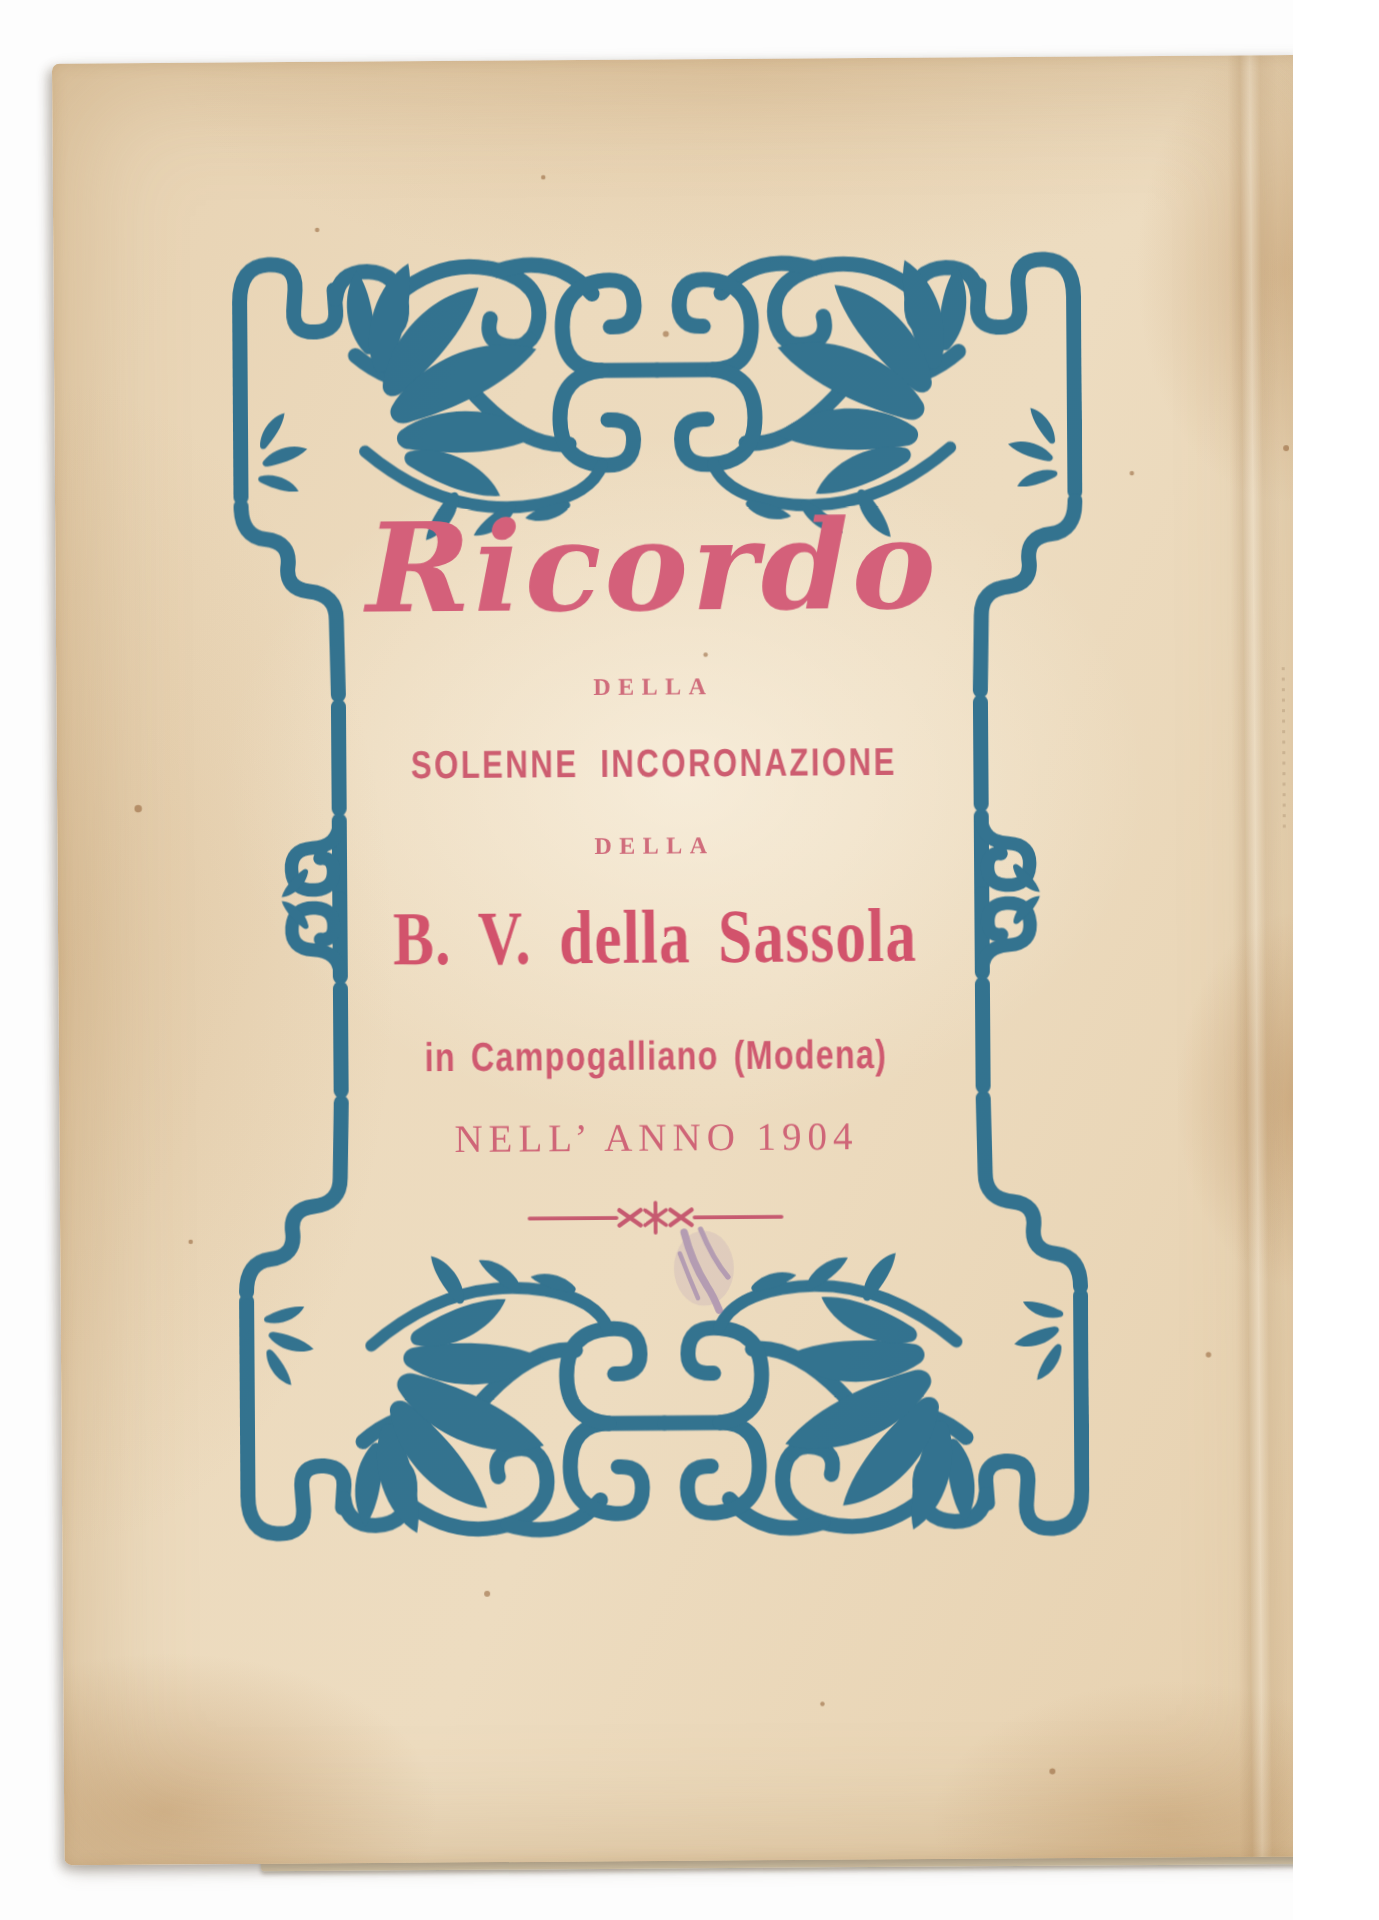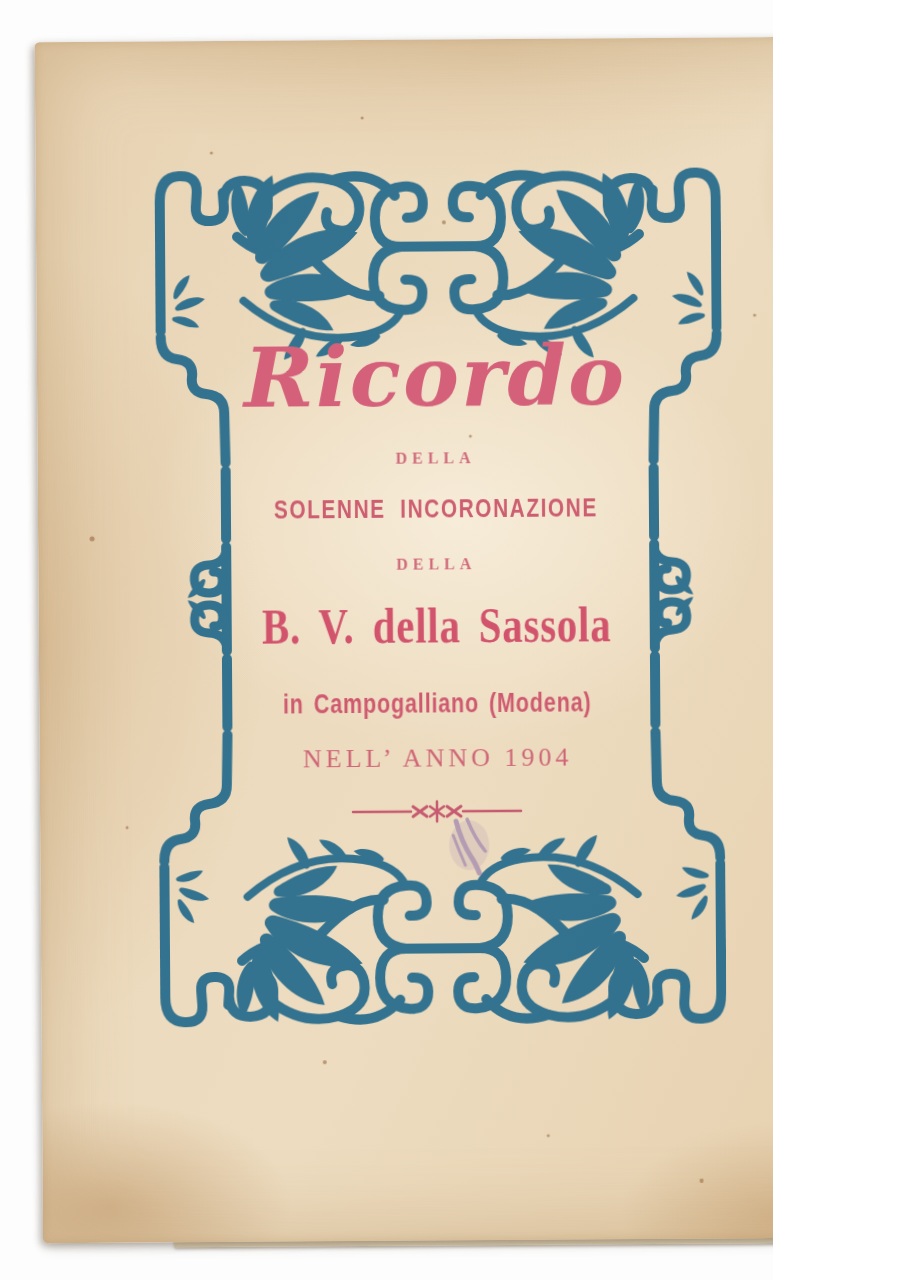--- a/index.html
+++ b/index.html
@@ -1,16 +1,16 @@
 <!DOCTYPE html>
 <html><head>
 <meta charset="utf-8">
 <style>
   html,body{margin:0;padding:0;background:#ffffff;}
-  .stage{position:relative;width:773px;height:1280px;background:#fdfdfd;overflow:hidden;
+  .stage{position:relative;width:862px;height:1280px;background:#fdfdfd;overflow:hidden;
          font-family:"Liberation Serif", serif;}
   .photo-rotate{position:absolute;inset:0;transform:rotate(-0.4deg);transform-origin:46% 52%;}
   .under-sheet{position:absolute;left:170px;top:1226px;width:700px;height:20px;
     background:linear-gradient(#f1e6cf,#e2d2b2);border-radius:2px;
     box-shadow:0 2px 3px rgba(120,105,80,.45);}
   .paper{position:absolute;left:39px;top:40px;width:837px;height:1201px;
     border-radius:5px 10px 6px 5px;
     background:
       radial-gradient(140px 220px ellipse at 98% 12%, rgba(186,140,88,.38), transparent 70%),
       radial-gradient(120px 180px ellipse at 99% 58%, rgba(182,134,82,.45), transparent 70%),

